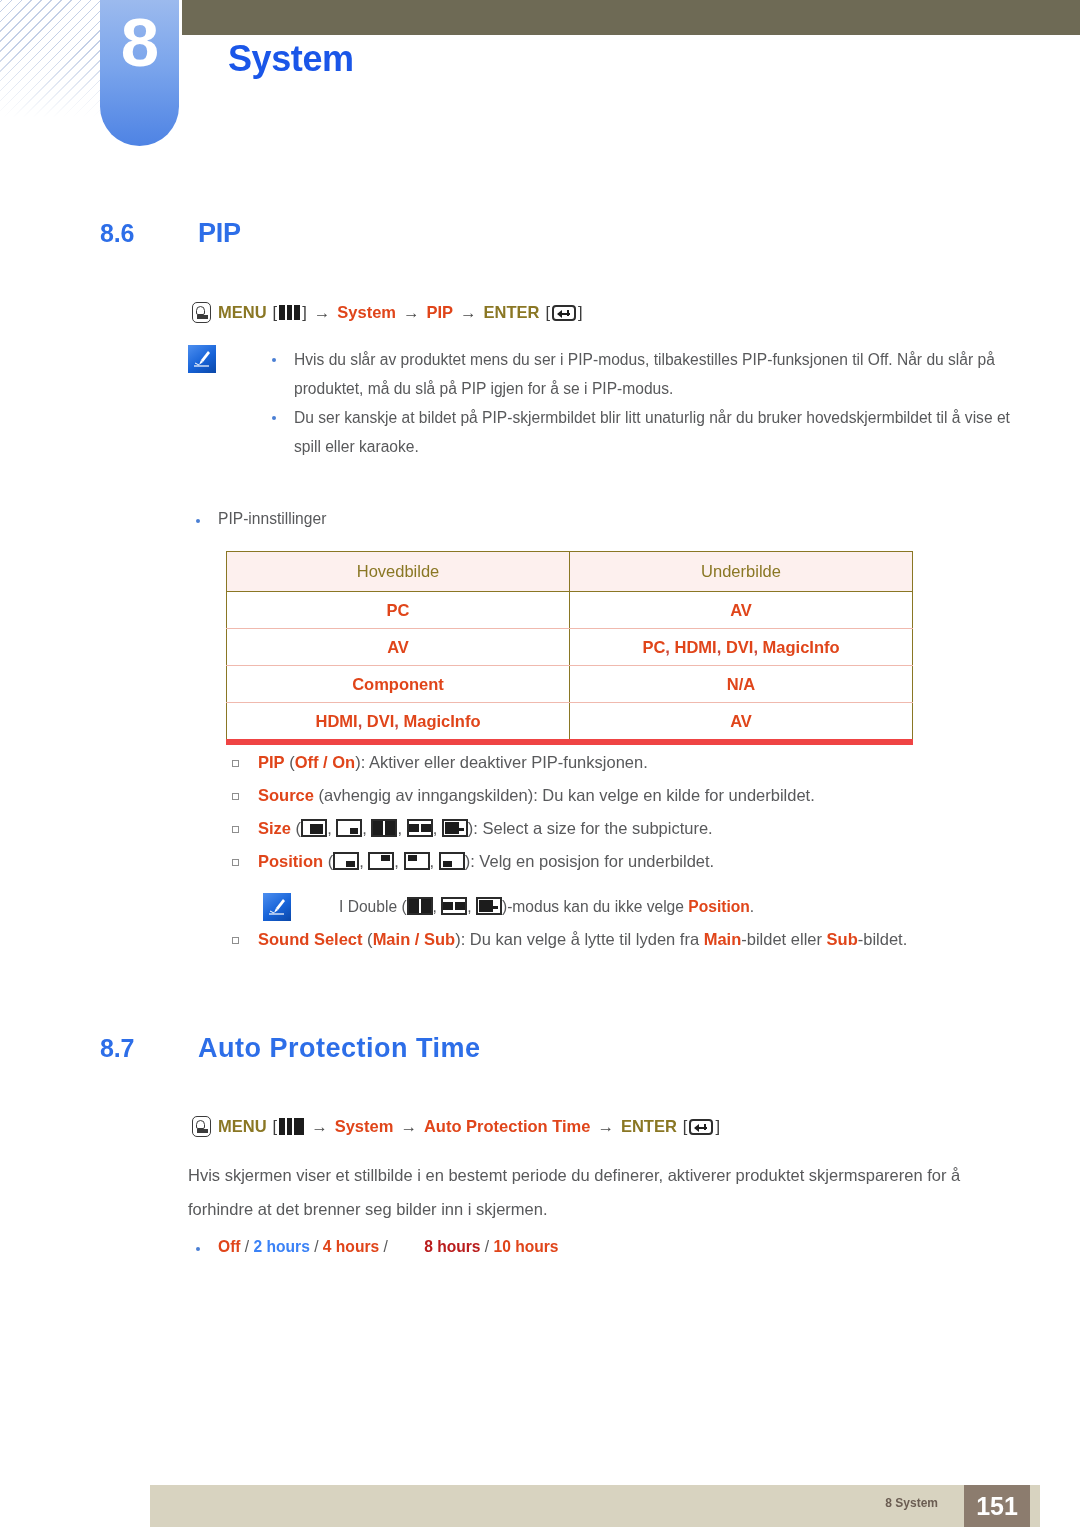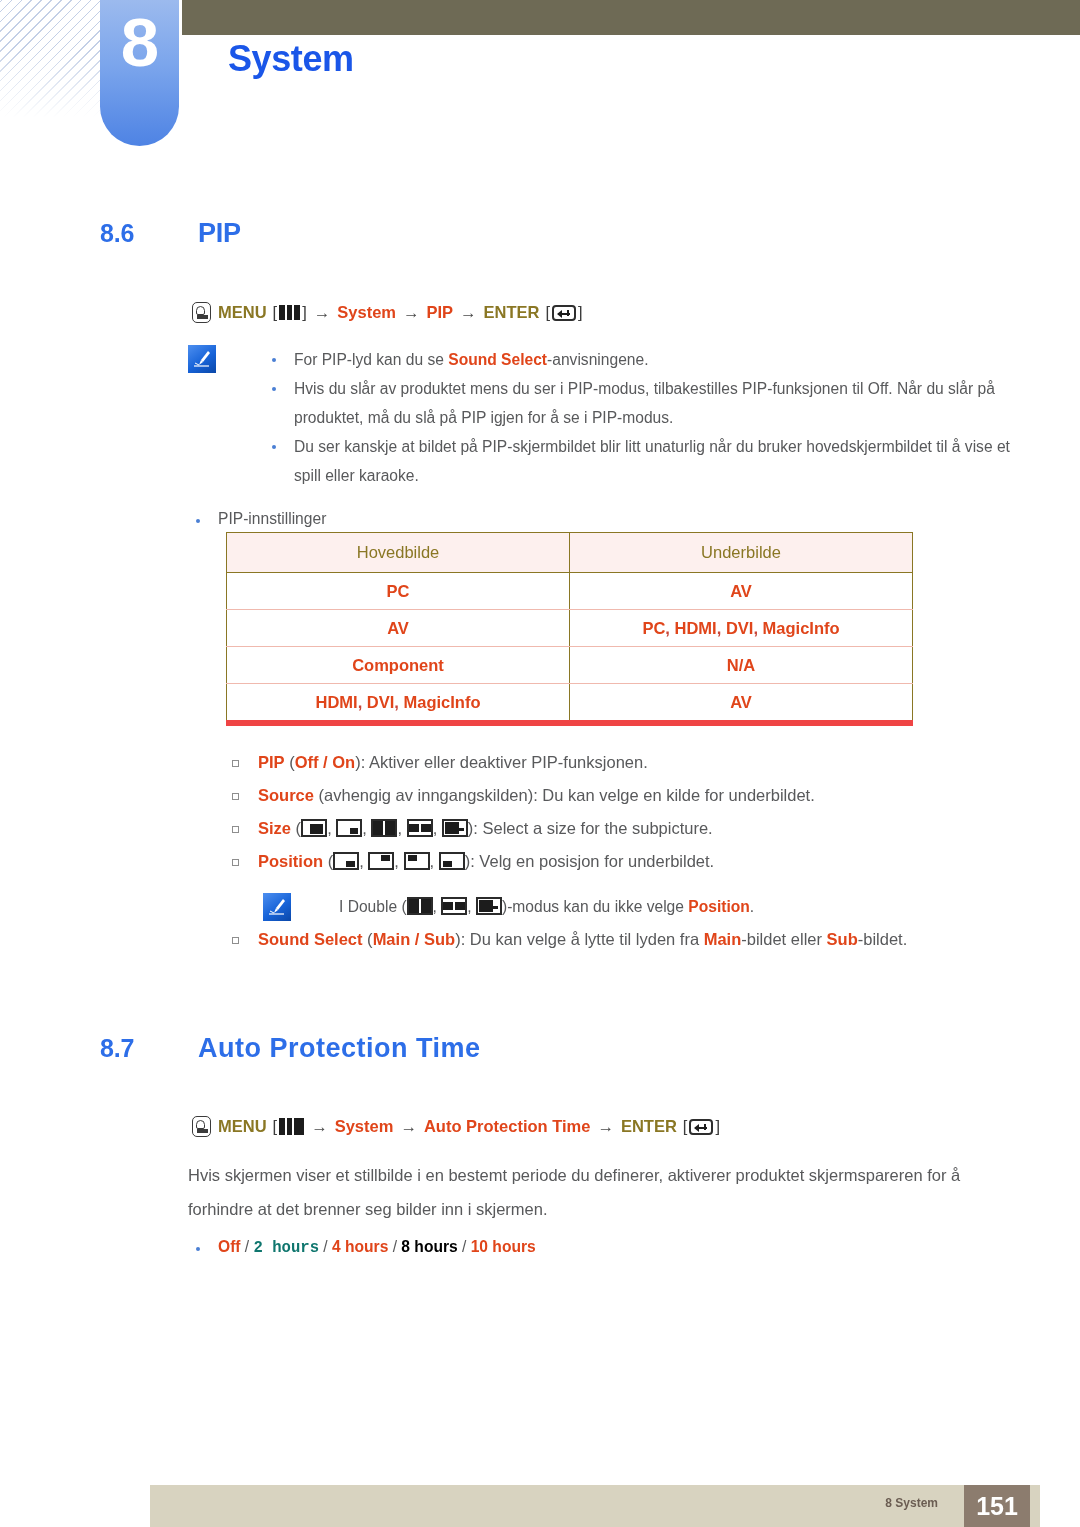--- a/index.html
+++ b/index.html
@@ -387,34 +387,31 @@
   <div class="note-icon">
     <svg class="pen" viewBox="0 0 20 20">
       <path d="M16 2 L9 11 L11 13 L18 4 Z" fill="#ffffff"></path>
       <path d="M9 11 L7 16 L11 13 Z" fill="#ffffff"></path>
       <path d="M2 17 L17 17" stroke="#ffffff" stroke-width="1.2" fill="none"></path>
       <path d="M3 14 L7 16" stroke="#ffffff" stroke-width="1" fill="none"></path>
     </svg>
   </div>
   <ul class="note-list" style="margin-left:48px; width:772px;">
     <li>
-      <span>For PIP-lyd kan du se </span><span class="hl">Sound Select</span><span>-anvisningene.</span>
-    </li>
-    <li>
       <span>Hvis du slår av produktet mens du ser i PIP-modus, tilbakestilles PIP-funksjonen til Off. Når du slår på produktet, må du slå på PIP igjen for å se i PIP-modus.</span>
     </li>
     <li>
       <span>Du ser kanskje at bildet på PIP-skjermbildet blir litt unaturlig når du bruker hovedskjermbildet til å vise et spill eller karaoke.</span>
     </li>
   </ul>
 </div>
 
 <div class="l1-bullet" style="left:188px; top:510px;">PIP-innstillinger</div>
 
-<table class="pip" style="left:226px; top:532px;">
+<table class="pip" style="left:226px; top:551px;">
   <thead>
     <tr>
       <th>Hovedbilde</th>
       <th>Underbilde</th>
     </tr>
   </thead>
   <tbody>
     <tr>
       <td>PC</td>
       <td>AV</td>
@@ -487,19 +484,19 @@
   <span class="brk" style="margin:0 2px 0 6px;">[</span>
   <span class="ico-enter">
       <span class="ent-riser"></span>
     </span>
   <span class="brk" style="margin-left:2px;">]</span>
 </div>
 
 <div class="body-para" style="left:188px; top:1158px; width:820px;">Hvis skjermen viser et stillbilde i en bestemt periode du definerer, aktiverer produktet skjermspareren for å forhindre at det brenner seg bilder inn i skjermen.</div>
 
 <div class="l1-bullet" style="left:188px; top:1238px;">
-  <span id="apt-values"><b style="color: rgb(224, 69, 26);">Off</b><span> / </span><b style="color: #0f766e; font-family: Liberation Mono, monospace;">2 hours</b><span> / </span><b style="color: rgb(224, 69, 26);">4 hours</b><span> / </span><b style="color: #000000;">8 hours</b><span> / </span><b style="color: rgb(224, 69, 26);">10 hours</b></span>
+  <span id="apt-values"><b style="color: rgb(224, 69, 26);">Off</b><span> / </span><b style="color: #3b82f6;">2 hours</b><span> / </span><b style="color: rgb(224, 69, 26);">4 hours</b><span> / </span><b style="color: #b91c1c; margin-left: 32px;">8 hours</b><span> / </span><b style="color: rgb(224, 69, 26);">10 hours</b></span>
 </div>
 
 <div class="footer">
   <span class="lbl">8 System</span>
   <span class="pagenum">151</span>
 </div>
 
 </body></html>

